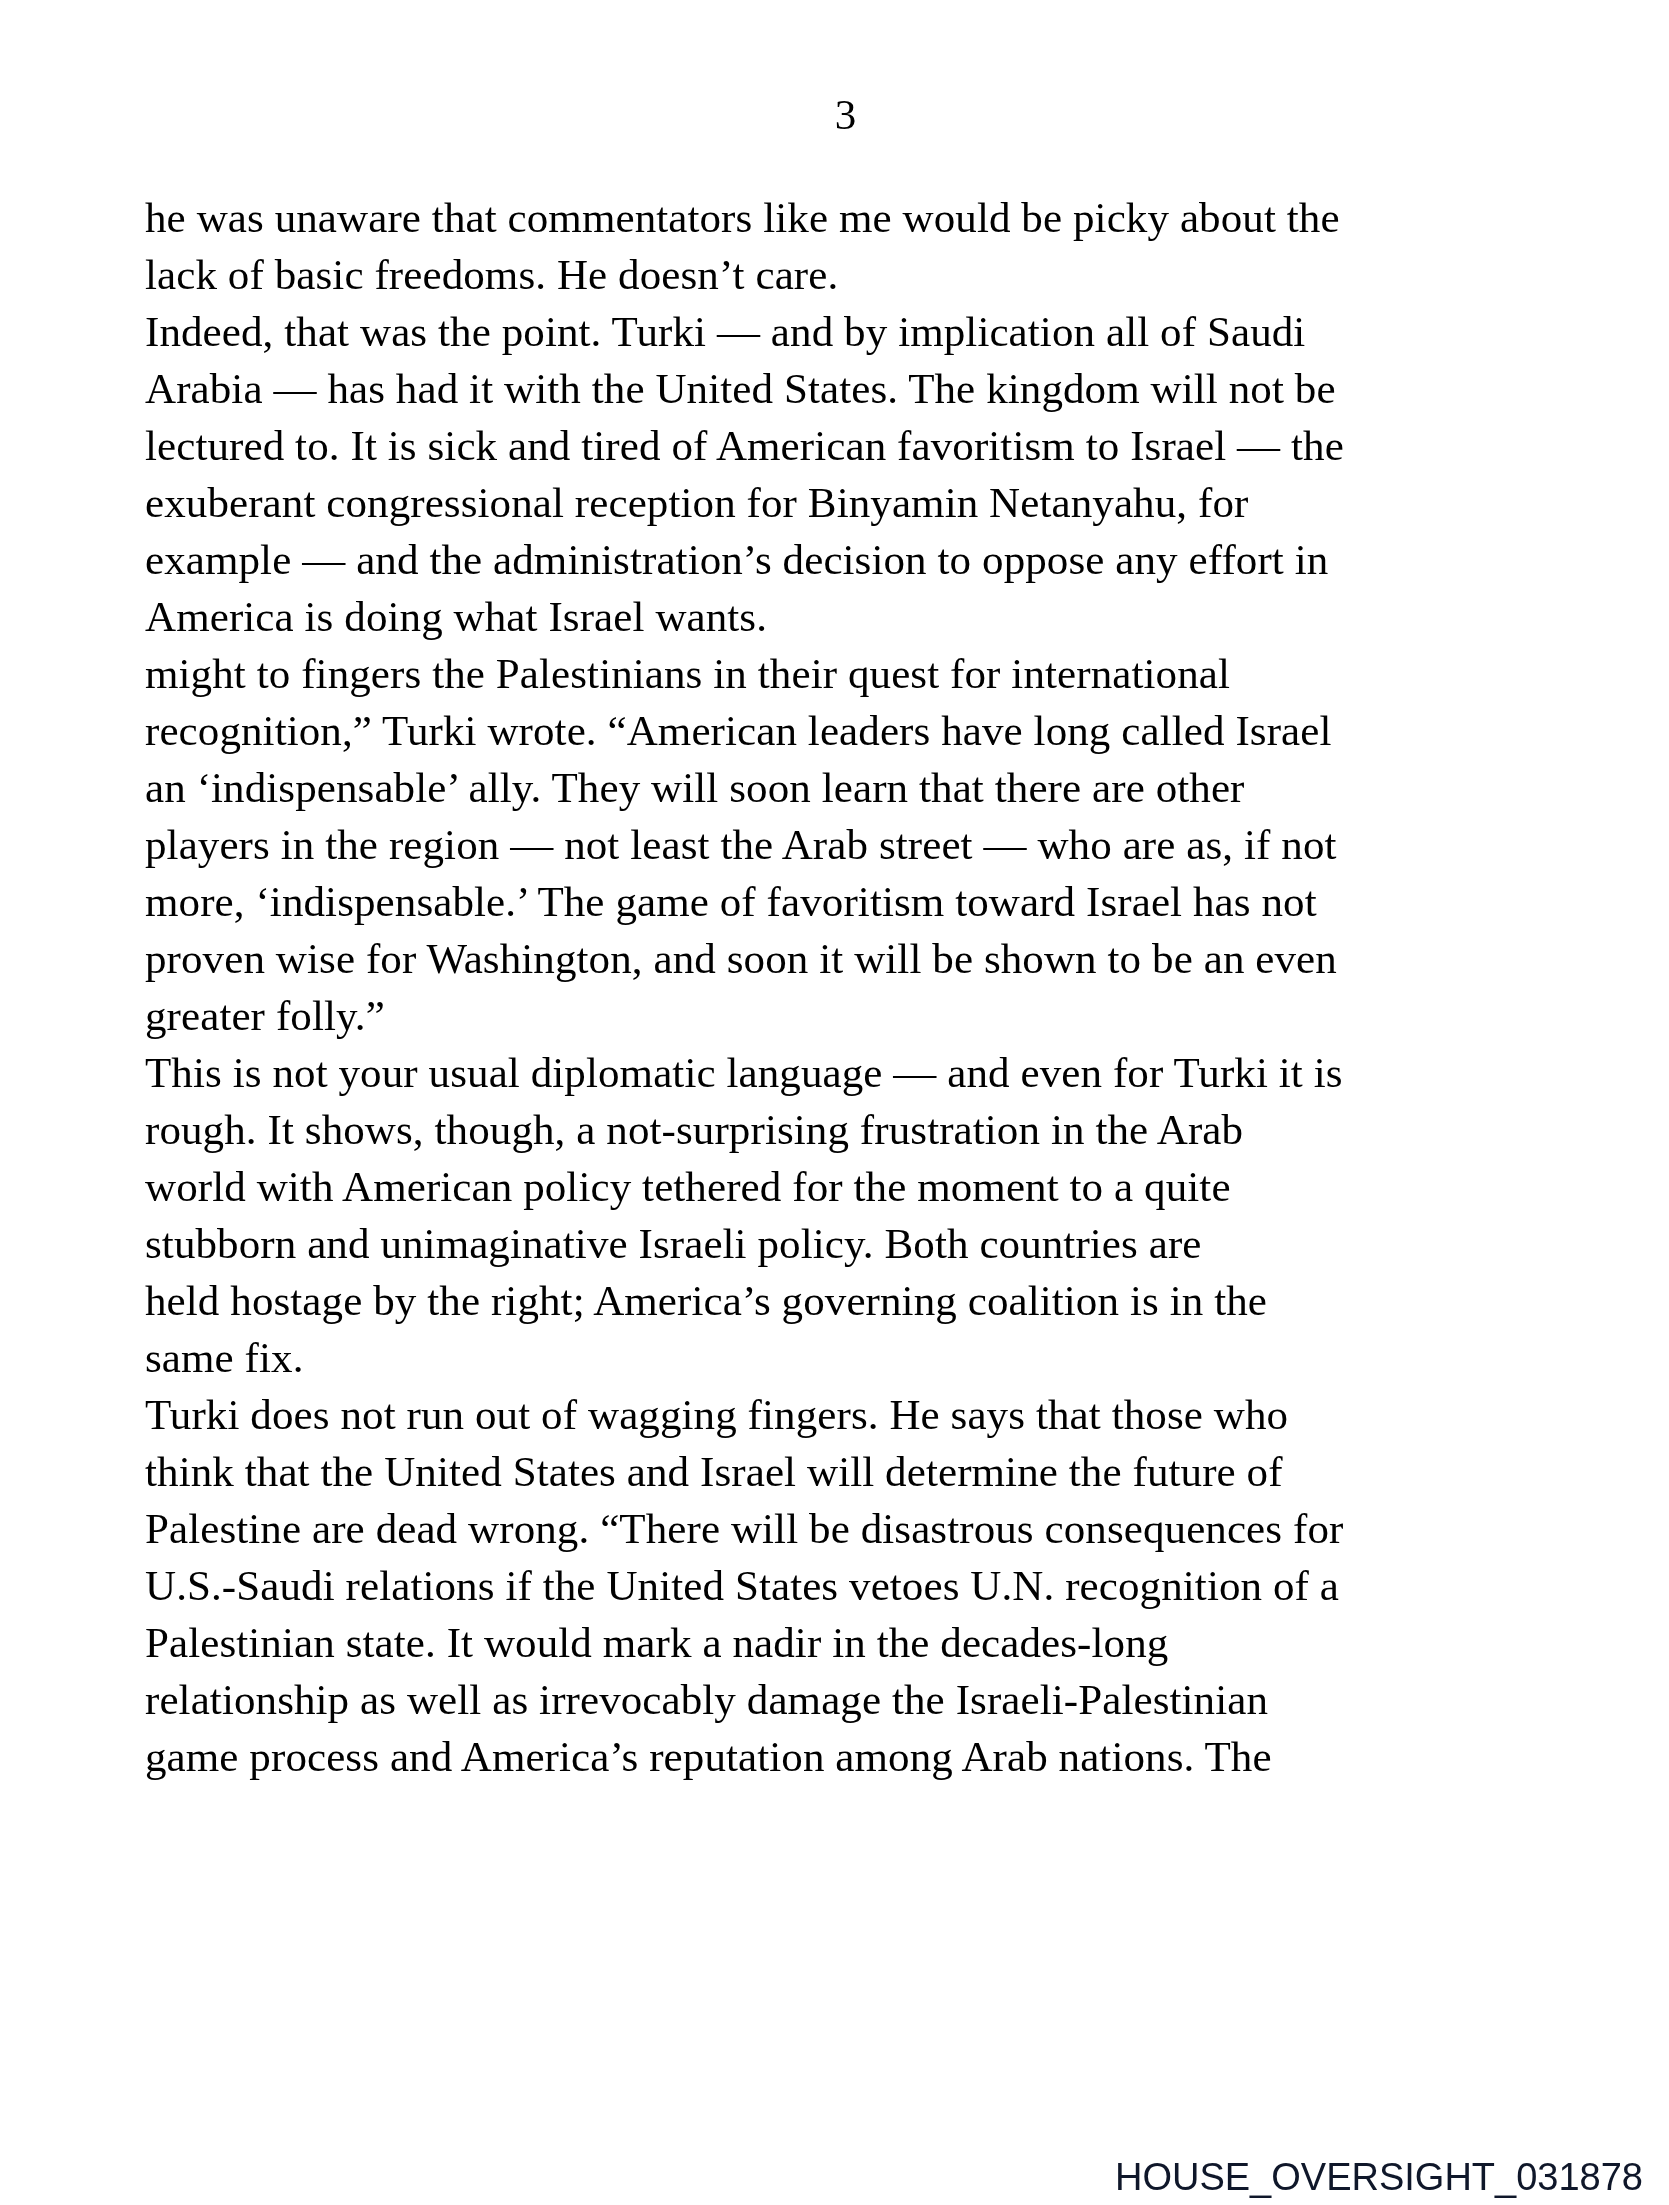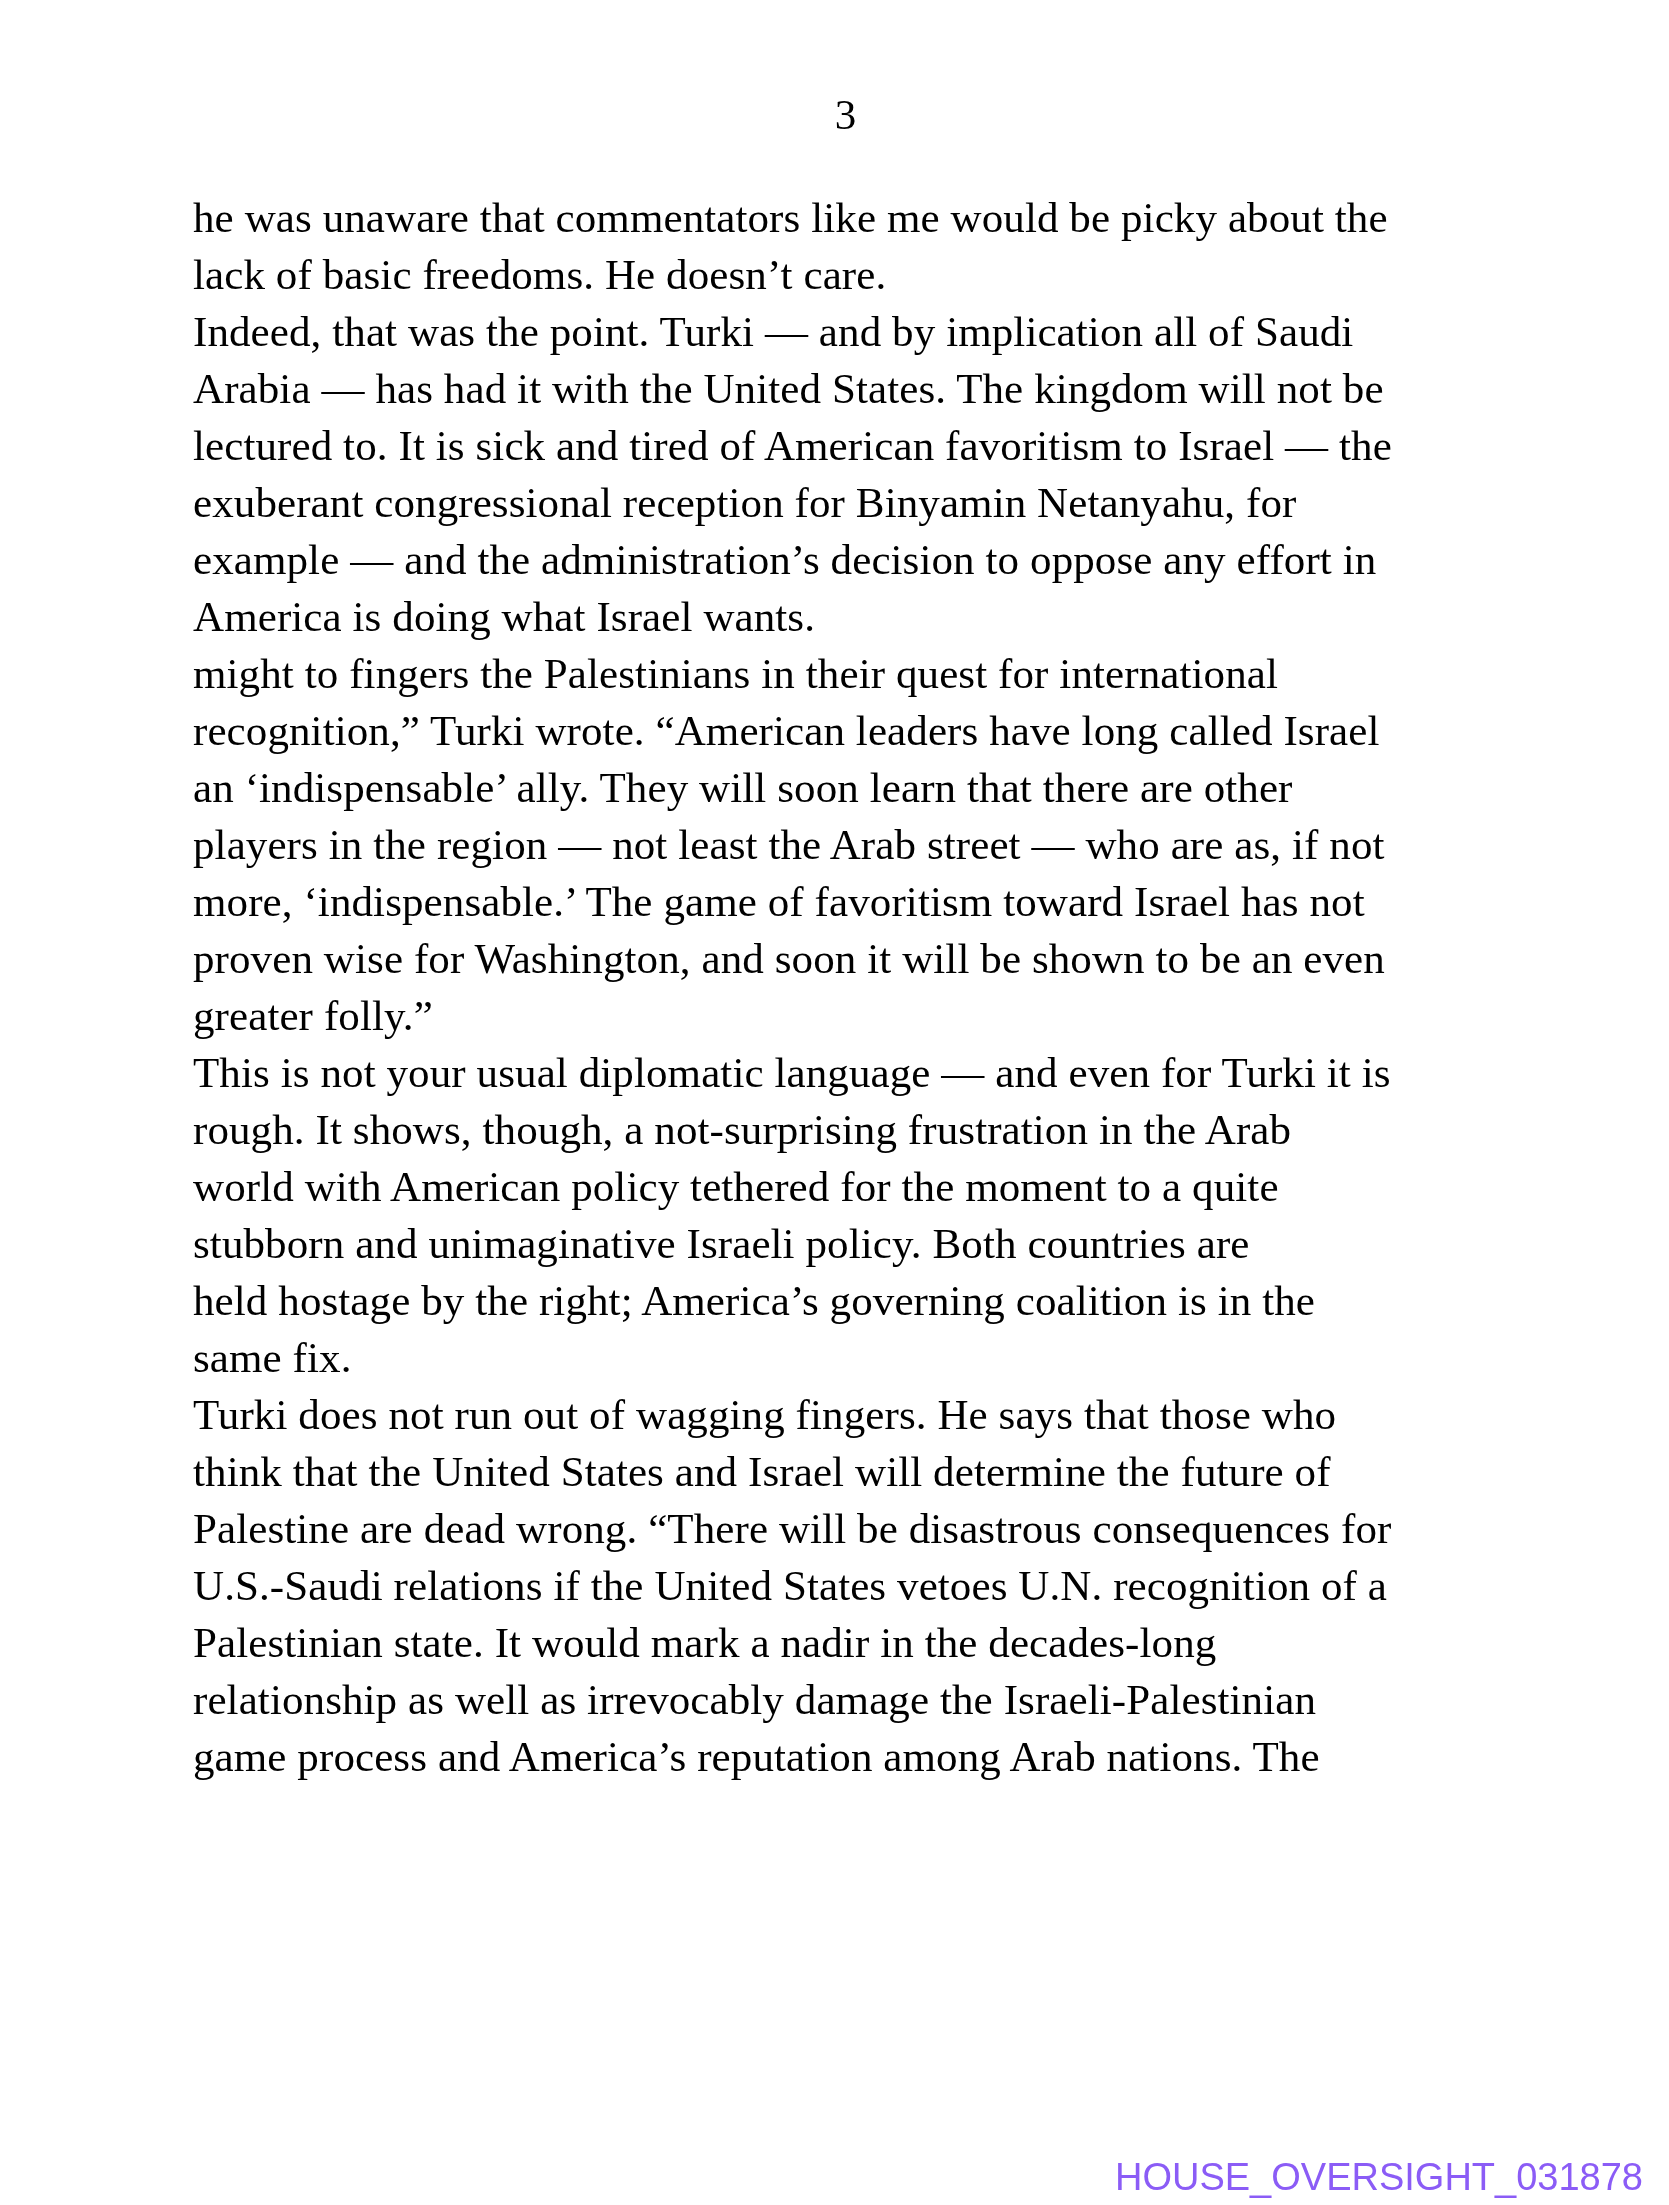--- a/index.html
+++ b/index.html
@@ -29,30 +29,29 @@
     position: absolute;
     left: 145px;
     top: 189px;
     width: 1427px;
     font-size: 43px;
     line-height: 57px;
     letter-spacing: 0.1px;
   }
   .body-line {
     white-space: pre;
-    margin-left: 48px;
   }
   .bates-footer {
     position: absolute;
     right: 26px;
     bottom: 6.5px;
     font-family: "Liberation Sans", "DejaVu Sans", sans-serif;
     font-size: 38px;
     line-height: 1.1;
-    color: #8b5cf6;
+    color: #0f172a;
   }
 </style>
 </head>
 <body>
 
 <div class="page">
 
   <div class="page-number">3</div>
 
   <div class="body-text">

